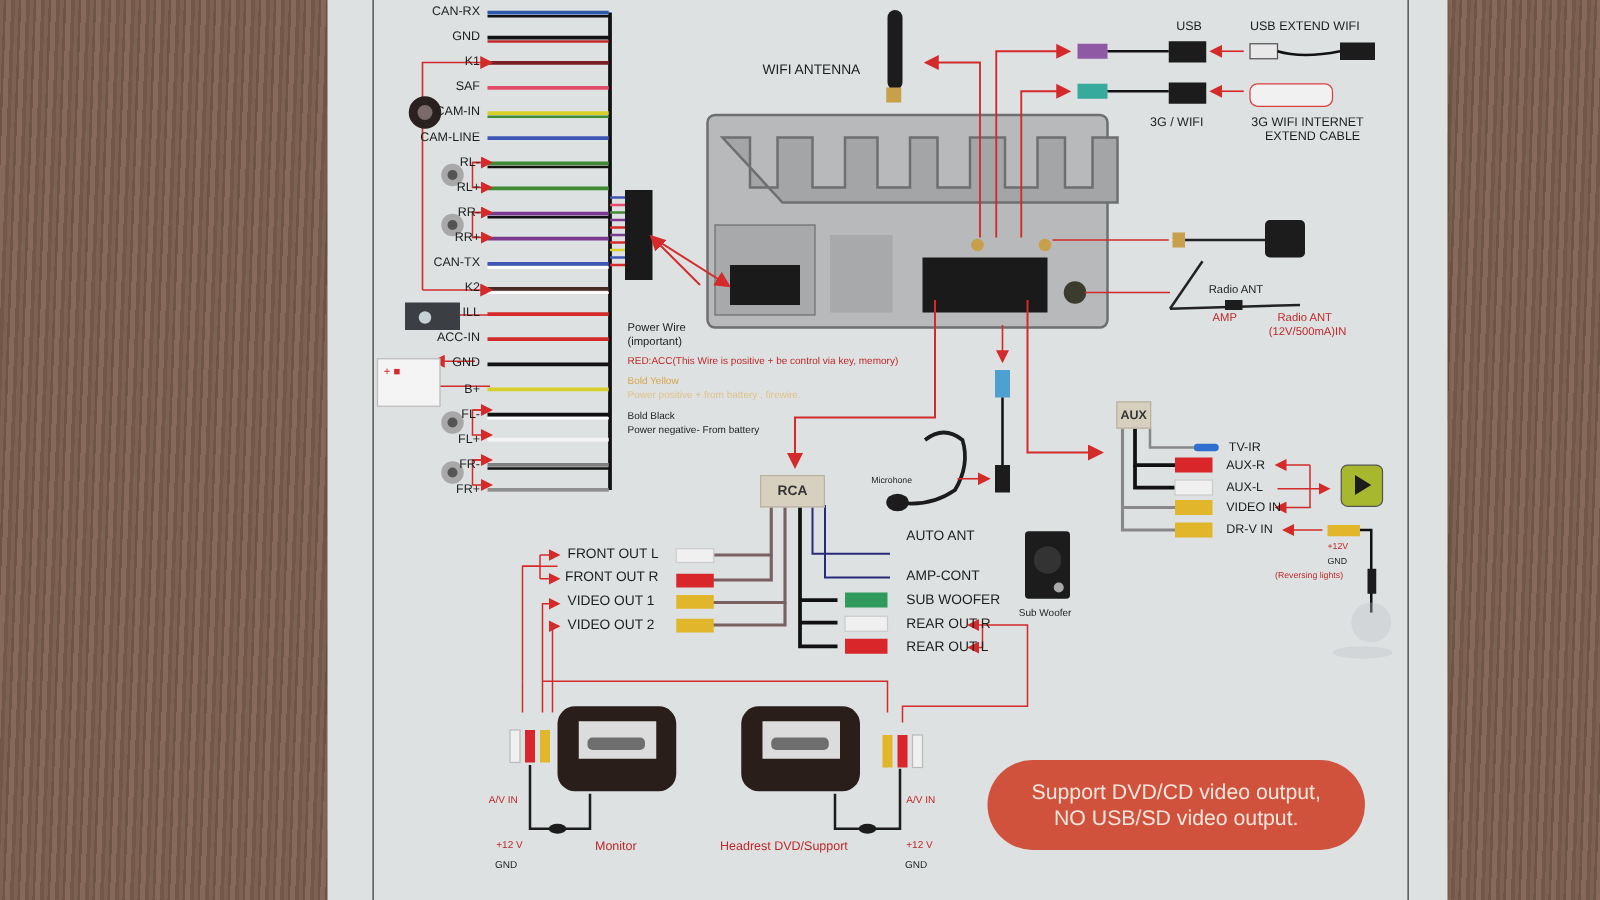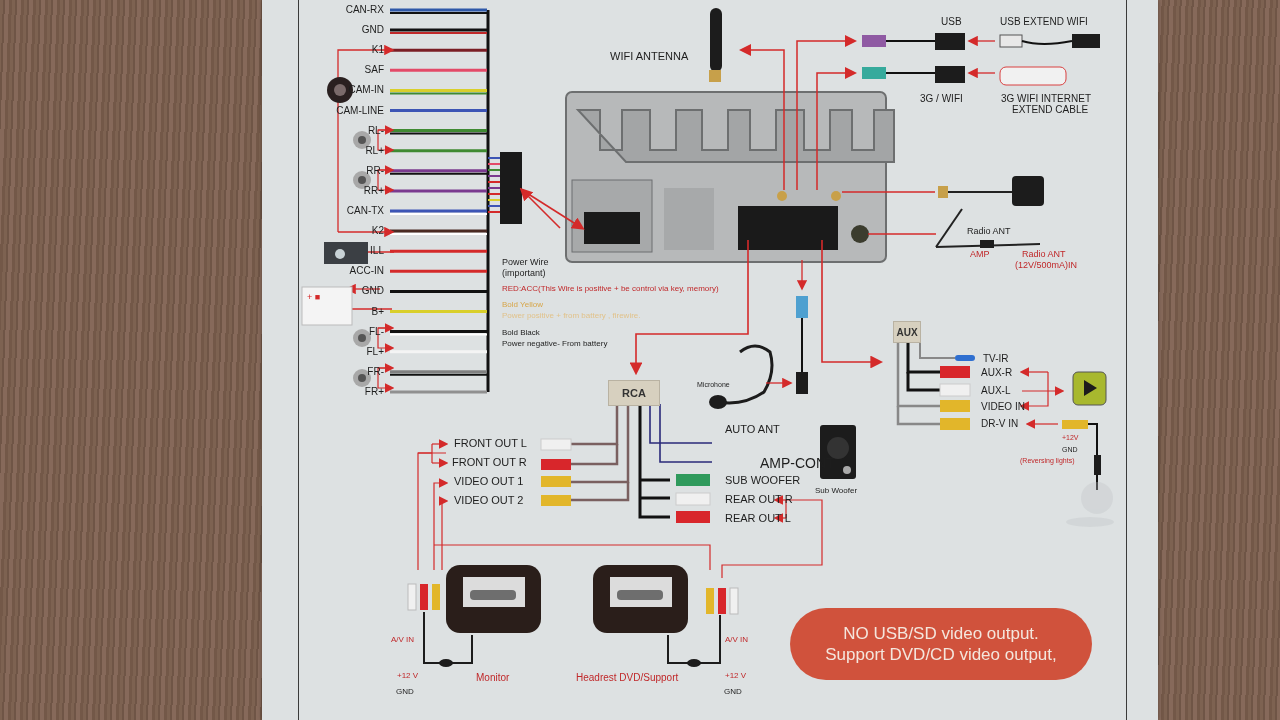--- a/index.html
+++ b/index.html
@@ -332,31 +332,31 @@
 <div class="lbl red" style="left:1020px;top:457px;font-size:7px">(Reversing lights)</div>
 
 <div class="lbl" style="left:697px;top:381px;font-size:7px">Microhone</div>
 
 <div class="box" style="left:608px;top:380px;width:50px;height:24px">RCA</div>
 <div class="lbl" style="left:454px;top:438px;font-size:11px">FRONT OUT L</div>
 <div class="lbl" style="left:452px;top:457px;font-size:11px">FRONT OUT R</div>
 <div class="lbl" style="left:454px;top:476px;font-size:11px">VIDEO OUT 1</div>
 <div class="lbl" style="left:454px;top:495px;font-size:11px">VIDEO OUT 2</div>
 <div class="lbl" style="left:725px;top:424px;font-size:11px">AUTO ANT</div>
-<div class="lbl" style="left:760px;top:456px;font-size:14px">AMP-CONT</div>
+<div class="lbl" style="left:725px;top:456px;font-size:11px">AMP-CONT</div>
 <div class="lbl" style="left:725px;top:475px;font-size:11px">SUB WOOFER</div>
 <div class="lbl" style="left:725px;top:494px;font-size:11px">REAR OUT R</div>
 <div class="lbl" style="left:725px;top:513px;font-size:11px">REAR OUT L</div>
 <div class="lbl" style="left:815px;top:487px;font-size:8px">Sub Woofer</div>
 
 <div class="lbl red" style="left:391px;top:636px;font-size:8px">A/V IN</div>
 <div class="lbl red" style="left:397px;top:672px;font-size:8px">+12 V</div>
 <div class="lbl" style="left:396px;top:688px;font-size:8px">GND</div>
 <div class="lbl red bold" style="left:476px;top:673px;font-size:10px">Monitor</div>
 <div class="lbl red" style="left:725px;top:636px;font-size:8px">A/V IN</div>
 <div class="lbl red" style="left:725px;top:672px;font-size:8px">+12 V</div>
 <div class="lbl" style="left:724px;top:688px;font-size:8px">GND</div>
 <div class="lbl red bold" style="left:576px;top:673px;font-size:10px">Headrest DVD/Support</div>
 
 <div class="pill">
+  <div>Support  DVD/CD video output,</div>
   <div>NO USB/SD video output.</div>
-  <div>Support  DVD/CD video output,</div>
 </div>
 
 </body></html>

